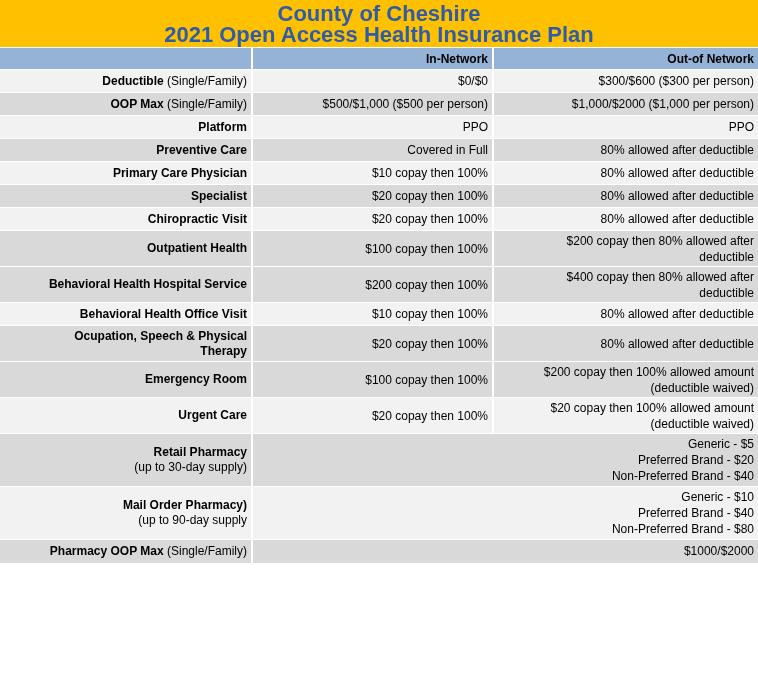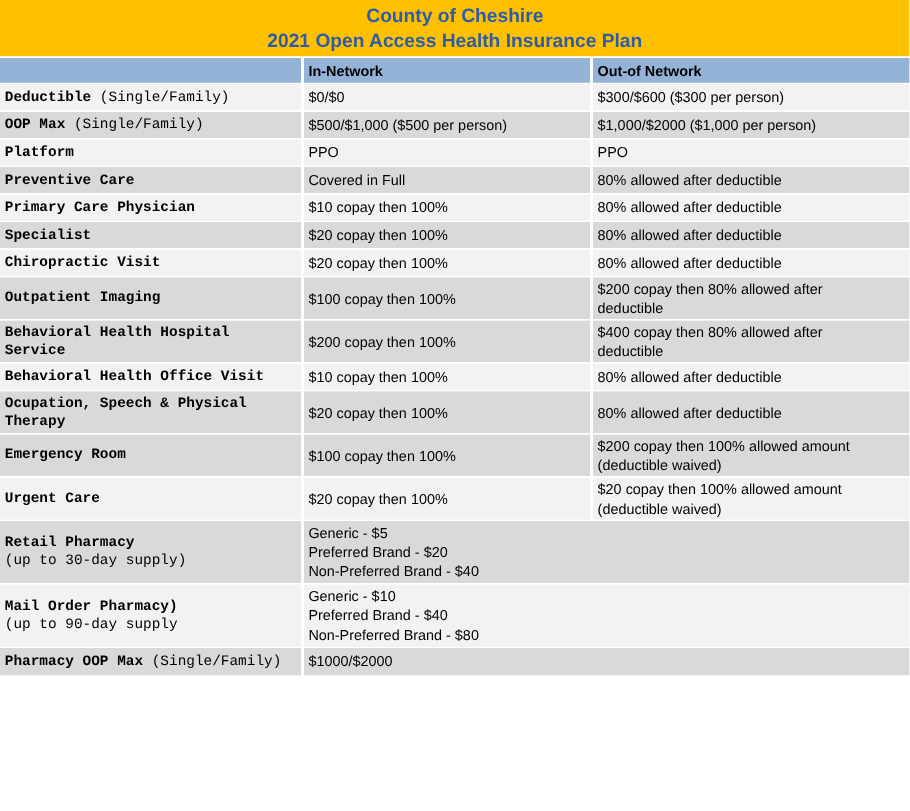--- a/index.html
+++ b/index.html
@@ -1,23 +1,23 @@
 <!DOCTYPE html>
 <html style="--banner-bg: #FFC000; --banner-text: #2E5CA6; --header-bg: #95B3D7; --row-light: #F2F2F2; --row-dark: #D9D9D9;"><head>
 <meta charset="utf-8">
 <style>
   html,body{margin:0;padding:0;background:#fff;}
   body{width:758px;font-family:"Liberation Sans",sans-serif;font-size:12px;color:#000;}
   .banner{background:var(--banner-bg,#FFC000);color:var(--banner-text,#2E5CA6);
-    text-align:center;font-weight:bold;font-size:16px;line-height:21px;padding:3px 0 2px 0;}
+    text-align:center;font-weight:bold;font-size:22px;line-height:21px;padding:3px 0 2px 0;}
   table{border-collapse:collapse;width:758px;table-layout:fixed;}
   col.c1{width:252px}col.c2{width:241px}col.c3{width:265px}
-  th,td{border-top:1px solid #fff;border-left:2px solid #fff;text-align:left;
+  th,td{border-top:1px solid #fff;border-left:2px solid #fff;text-align:right;
     vertical-align:middle;padding:1px 4px;box-sizing:border-box;overflow:hidden;}
-  th:first-child,td:first-child{border-left:none;font-family:Liberation Mono, monospace;}
+  th:first-child,td:first-child{border-left:none;}
   thead th{background:var(--header-bg,#95B3D7);font-weight:bold;height:22px;padding:0 4px;}
   tr.light td{background:var(--row-light,#F2F2F2);}
   tr.dark td{background:var(--row-dark,#D9D9D9);}
   td.label{font-weight:bold;white-space:pre-line;line-height:15px;}
   td.label .n{font-weight:normal;}
   td.val{white-space:pre-line;line-height:16px;}
   tr.lines-1 td{height:23px;}
   tr.lines-2 td{height:36px;}
   tr.lines-3 td{height:53px;}
 </style>
@@ -72,21 +72,21 @@
           <td class="label"><span class="b">Specialist</span></td>
           <td class="val">$20 copay then 100%</td>
           <td class="val">80% allowed after deductible</td>
         </tr>
         <tr class="light lines-1">
           <td class="label"><span class="b">Chiropractic Visit</span></td>
           <td class="val">$20 copay then 100%</td>
           <td class="val">80% allowed after deductible</td>
         </tr>
         <tr class="dark lines-2">
-          <td class="label"><span class="b">Outpatient Imaging</span></td>
+          <td class="label"><span class="b">Outpatient Health</span></td>
           <td class="val">$100 copay then 100%</td>
           <td class="val">$200 copay then 80% allowed after
 deductible</td>
         </tr>
         <tr class="dark lines-2">
           <td class="label"><span class="b">Behavioral Health Hospital Service</span></td>
           <td class="val">$200 copay then 100%</td>
           <td class="val">$400 copay then 80% allowed after
 deductible</td>
         </tr>

